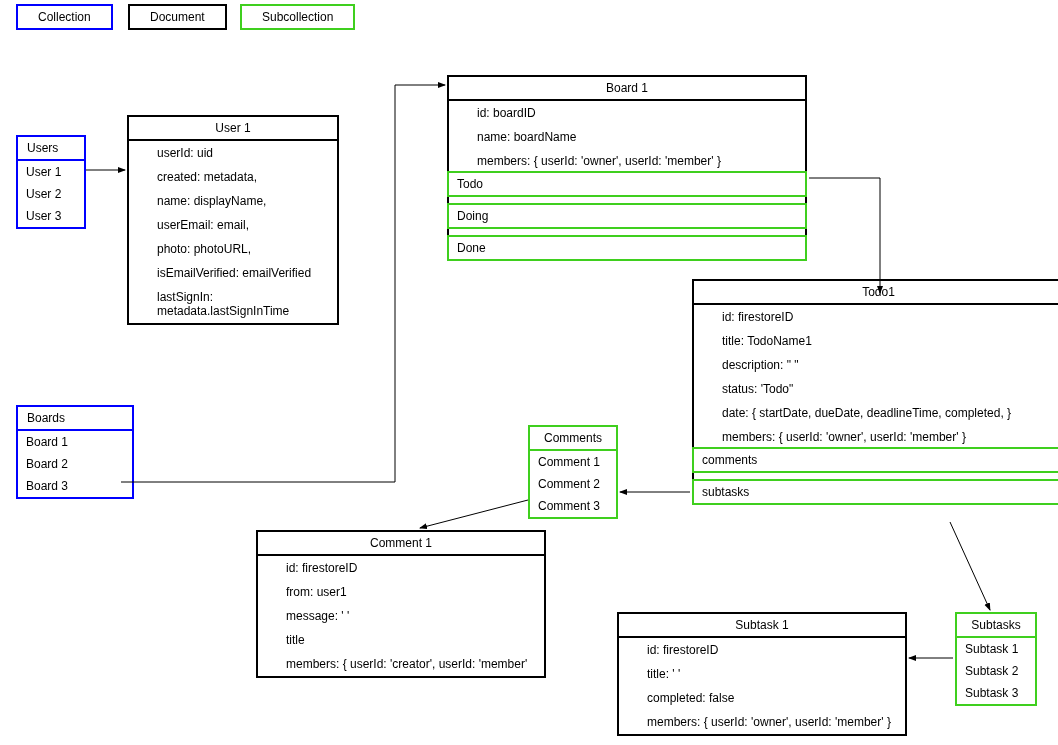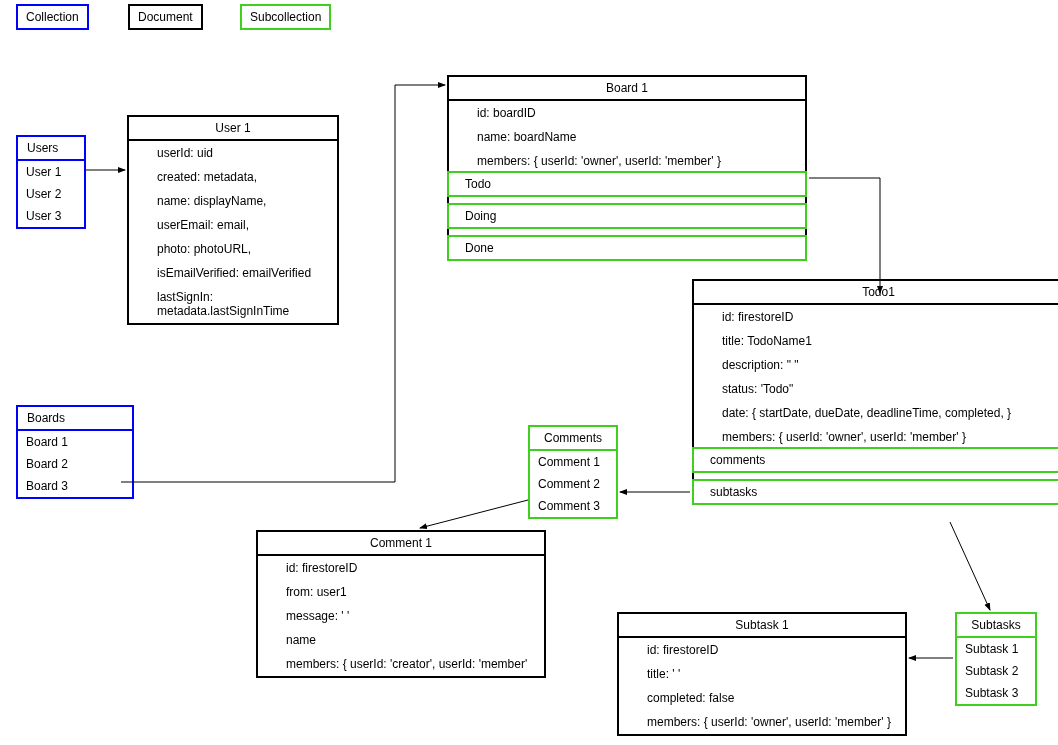--- a/index.html
+++ b/index.html
@@ -9,21 +9,21 @@
     margin: 0;
     padding: 0;
     width: 1058px;
     height: 745px;
     position: relative;
     background: #fff;
   }
   .box { position: absolute; }
   .legend-box {
     border: 2px solid;
-    padding: 4px 8px;
+    padding: 4px 20px;
     text-align: center;
     background:#fff;
     min-width:70px;
   }
   .blue  { border-color: #0000FF; }
   .black { border-color: #000000; }
   .green { border-color: #3FCF1E; }
 
   .coll {
     border: 2px solid #0000FF;
@@ -48,21 +48,21 @@
   .doc {
     border: 2px solid #000;
     background:#fff;
   }
   .doc .title {
     text-align: center;
     border-bottom: 2px solid #000;
     padding: 4px 8px;
   }
   .doc .field { padding: 5px 8px; margin-left: 20px; }
-  .sub-green { border: 2px solid #3FCF1E; border-left-width:2px; border-right-width:2px; padding:4px 16px; margin:-2px; }
+  .sub-green { border: 2px solid #3FCF1E; border-left-width:2px; border-right-width:2px; padding:4px 8px; margin:-2px; }
   .sub-green + .sub-green { margin-top:8px; }
 
   svg.arrows { position:absolute; top:0; left:0; width:1058px; height:745px; pointer-events:none; }
 </style>
 </head>
 <body>
 
 <div class="box legend-box blue" style="left:16px; top:4px;">Collection</div>
 <div class="box legend-box black" style="left:128px; top:4px;">Document</div>
 <div class="box legend-box green" style="left:240px; top:4px;">Subcollection</div>
@@ -119,21 +119,21 @@
   <div class="item">Comment 1</div>
   <div class="item">Comment 2</div>
   <div class="item">Comment 3</div>
 </div>
 
 <div class="box doc" style="left:256px; top:530px; width:290px;">
   <div class="title">Comment 1</div>
   <div class="field">id: firestoreID</div>
   <div class="field">from: user1</div>
   <div class="field">message: ' '</div>
-  <div class="field">name</div>
+  <div class="field">title</div>
   <div class="field">members: { userId: 'creator', userId: 'member'</div>
 </div>
 
 <div class="box subcoll" style="left:955px; top:612px; width:82px;">
   <div class="title" style="text-align:center;">Subtasks</div>
   <div class="item">Subtask 1</div>
   <div class="item">Subtask 2</div>
   <div class="item">Subtask 3</div>
 </div>
 

